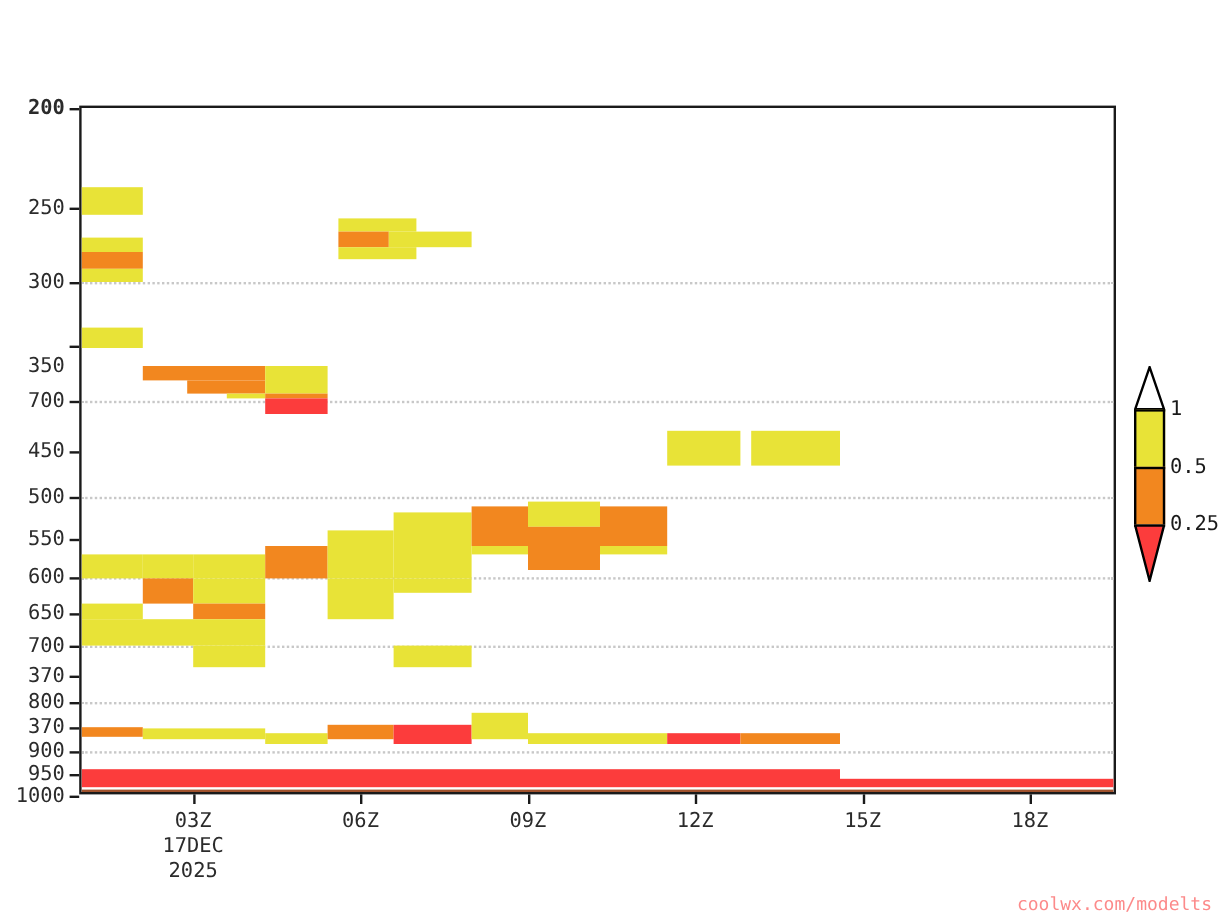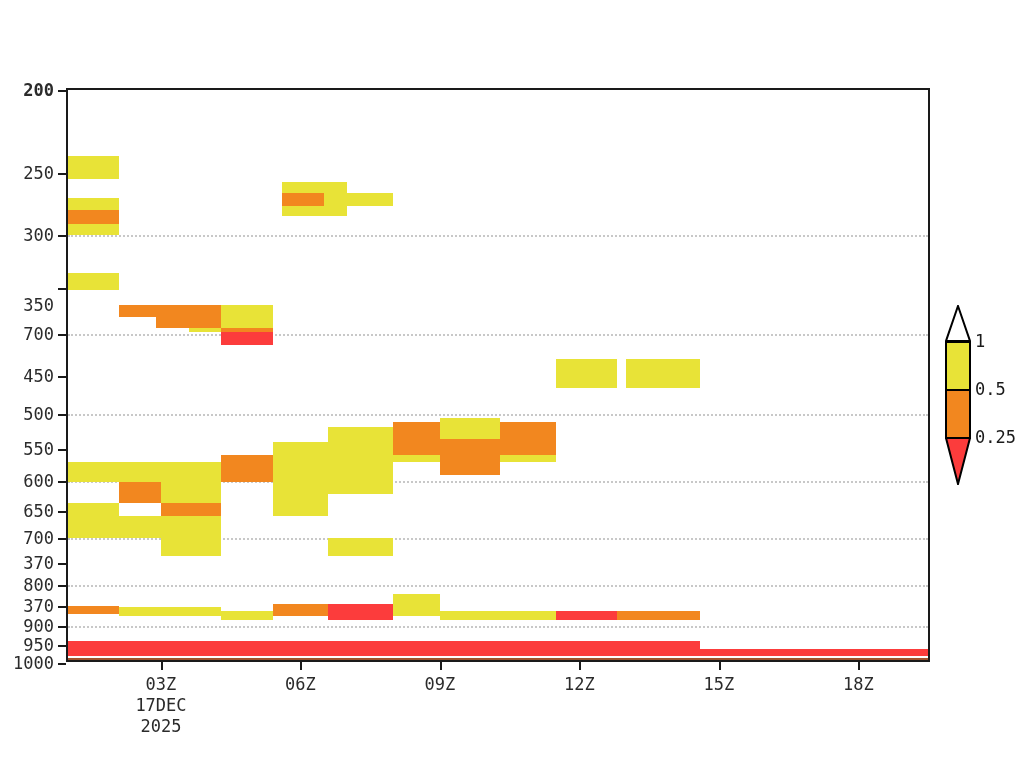--- a/index.html
+++ b/index.html
@@ -184,16 +184,17 @@
       <div class="cb-div" style="top: 84px;"></div>
       <div class="cb-div" style="top: 132px;"></div>
       <div style="position: absolute; left: 0px; top: 132px;"><svg width="26" height="48" viewBox="0 0 26 48">
           <polygon points="1,1 25,1 13,47" fill="#fc3c3c" stroke="#000" stroke-width="2"></polygon>
         </svg></div>
       <div class="cb-label" style="top: 36px;">1</div>
       <div class="cb-label" style="top: 84px;">0.5</div>
       <div class="cb-label" style="top: 132px;">0.25</div>
     </div>
 
+  <div id="watermark">coolwx.com/modelts</div>
 
 <div id="xaxis-sub" style="left: 160.973px; top: 695px;">17DEC
 2025</div>
   </div>
 
 </body></html>

